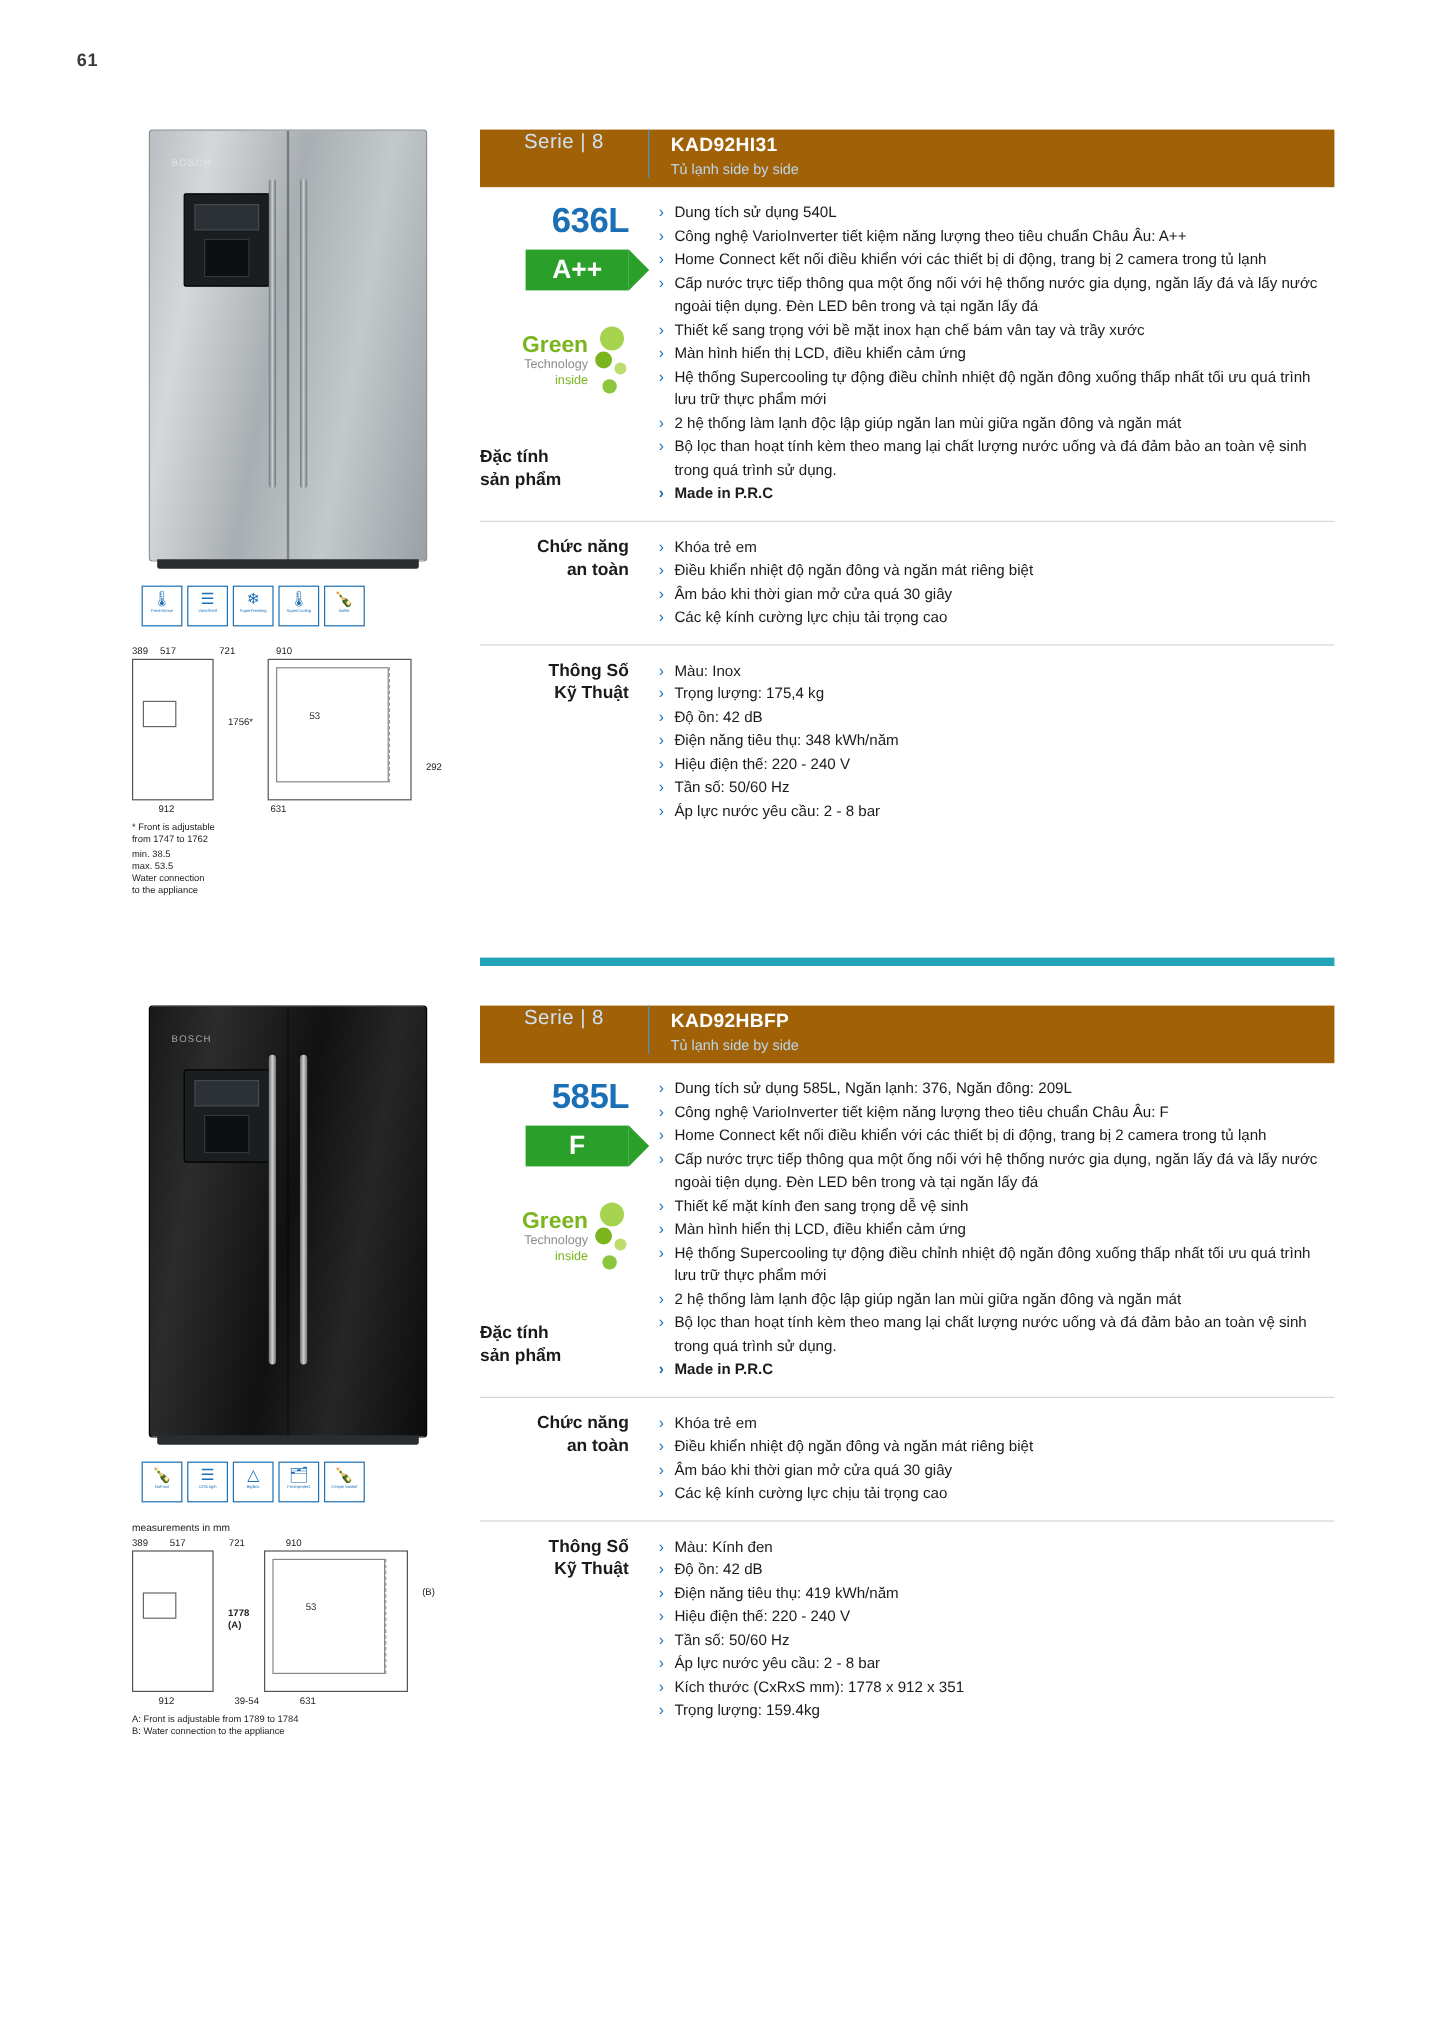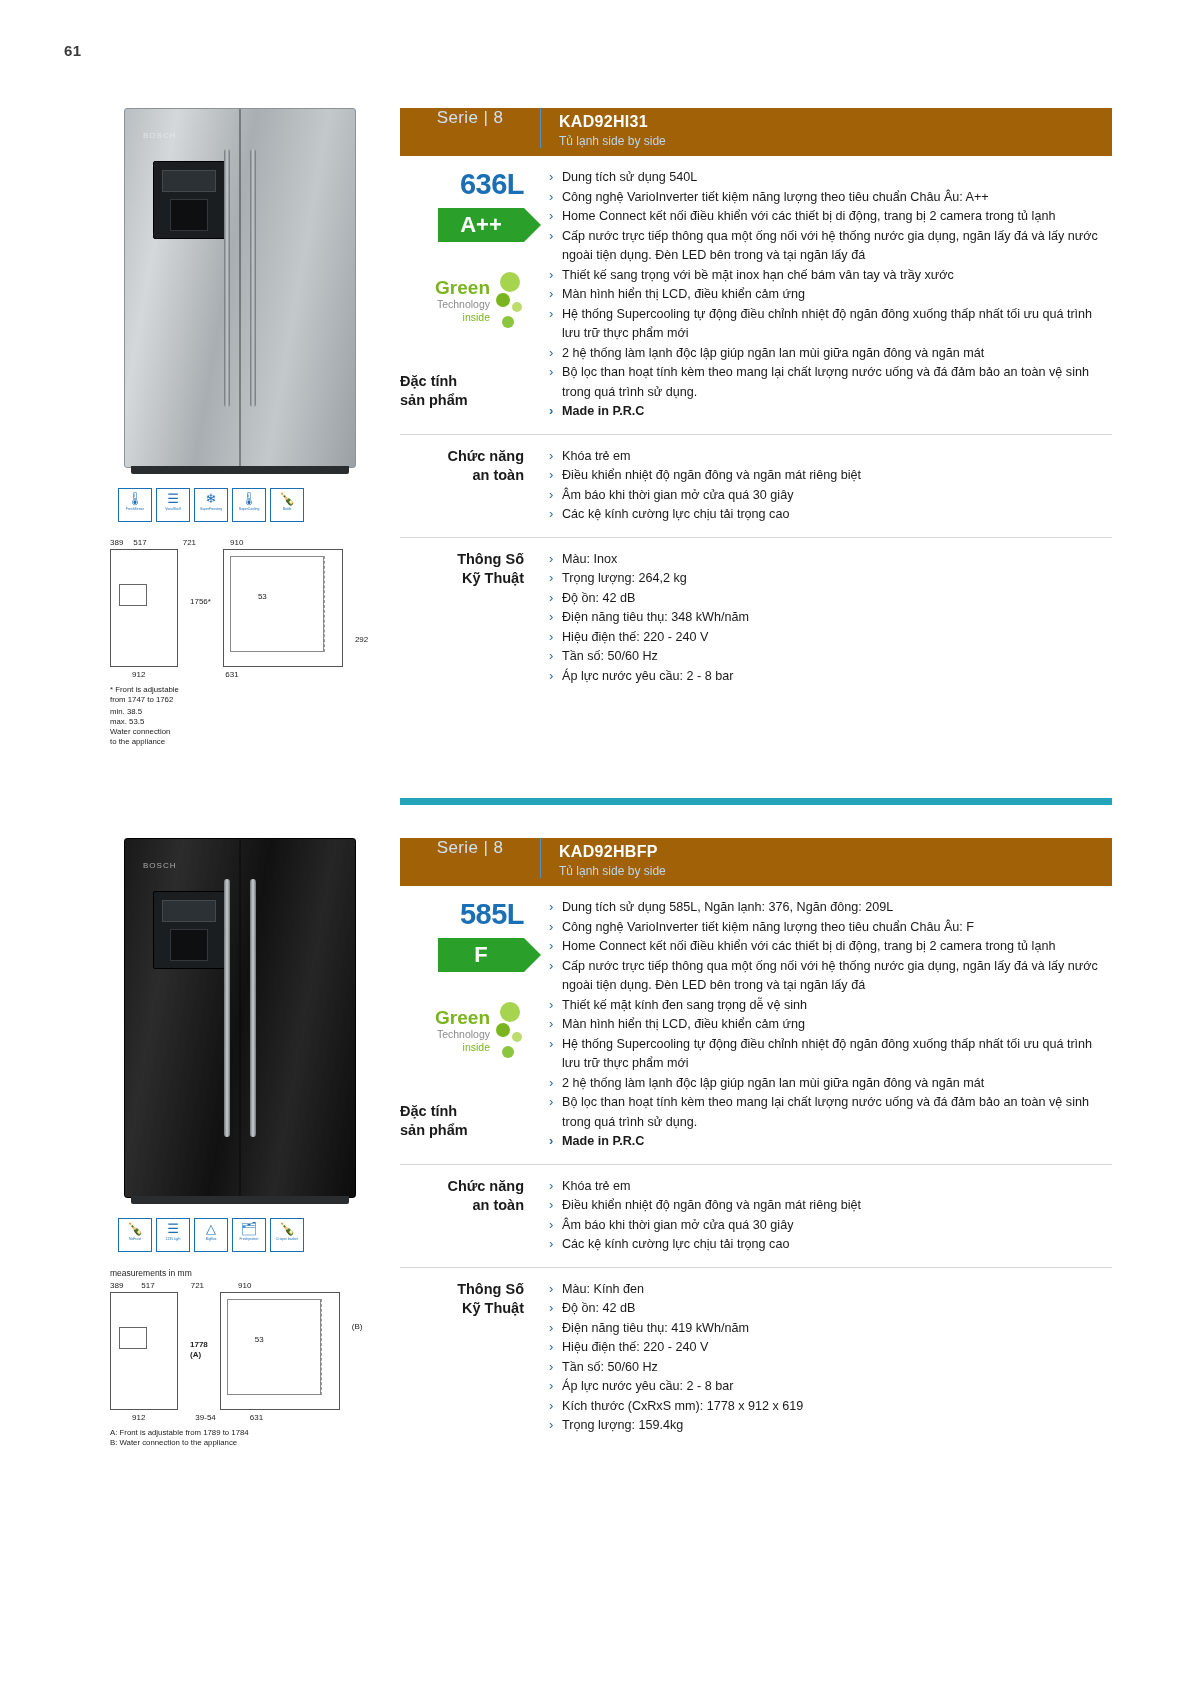--- a/index.html
+++ b/index.html
@@ -430,21 +430,21 @@
     </div>
 
     <div class="row">
       <div class="label-col">
         <div>Thông Số</div>
         <div>Kỹ Thuật</div>
       </div>
       <div class="content-col">
         <ul class="bullets">
           <li>Màu: Inox</li>
-          <li>Trọng lượng: 264,2 kg</li>
+          <li>Trọng lượng: 175,4 kg</li>
           <li>Độ ồn: 42 dB</li>
           <li>Điện năng tiêu thụ: 348 kWh/năm</li>
           <li>Hiệu điện thế: 220 - 240 V</li>
           <li>Tần số: 50/60 Hz</li>
           <li>Áp lực nước yêu cầu: 2 - 8 bar</li>
         </ul>
       </div>
     </div>
   </div>
 </div>
@@ -594,19 +594,19 @@
         <div>Kỹ Thuật</div>
       </div>
       <div class="content-col">
         <ul class="bullets">
           <li>Màu: Kính đen</li>
           <li>Độ ồn: 42 dB</li>
           <li>Điện năng tiêu thụ: 419 kWh/năm</li>
           <li>Hiệu điện thế: 220 - 240 V</li>
           <li>Tần số: 50/60 Hz</li>
           <li>Áp lực nước yêu cầu: 2 - 8 bar</li>
-          <li>Kích thước (CxRxS mm): 1778 x 912 x 619</li>
+          <li>Kích thước (CxRxS mm): 1778 x 912 x 351</li>
           <li>Trọng lượng: 159.4kg</li>
         </ul>
       </div>
     </div>
   </div>
 </div>
 
 </body></html>

